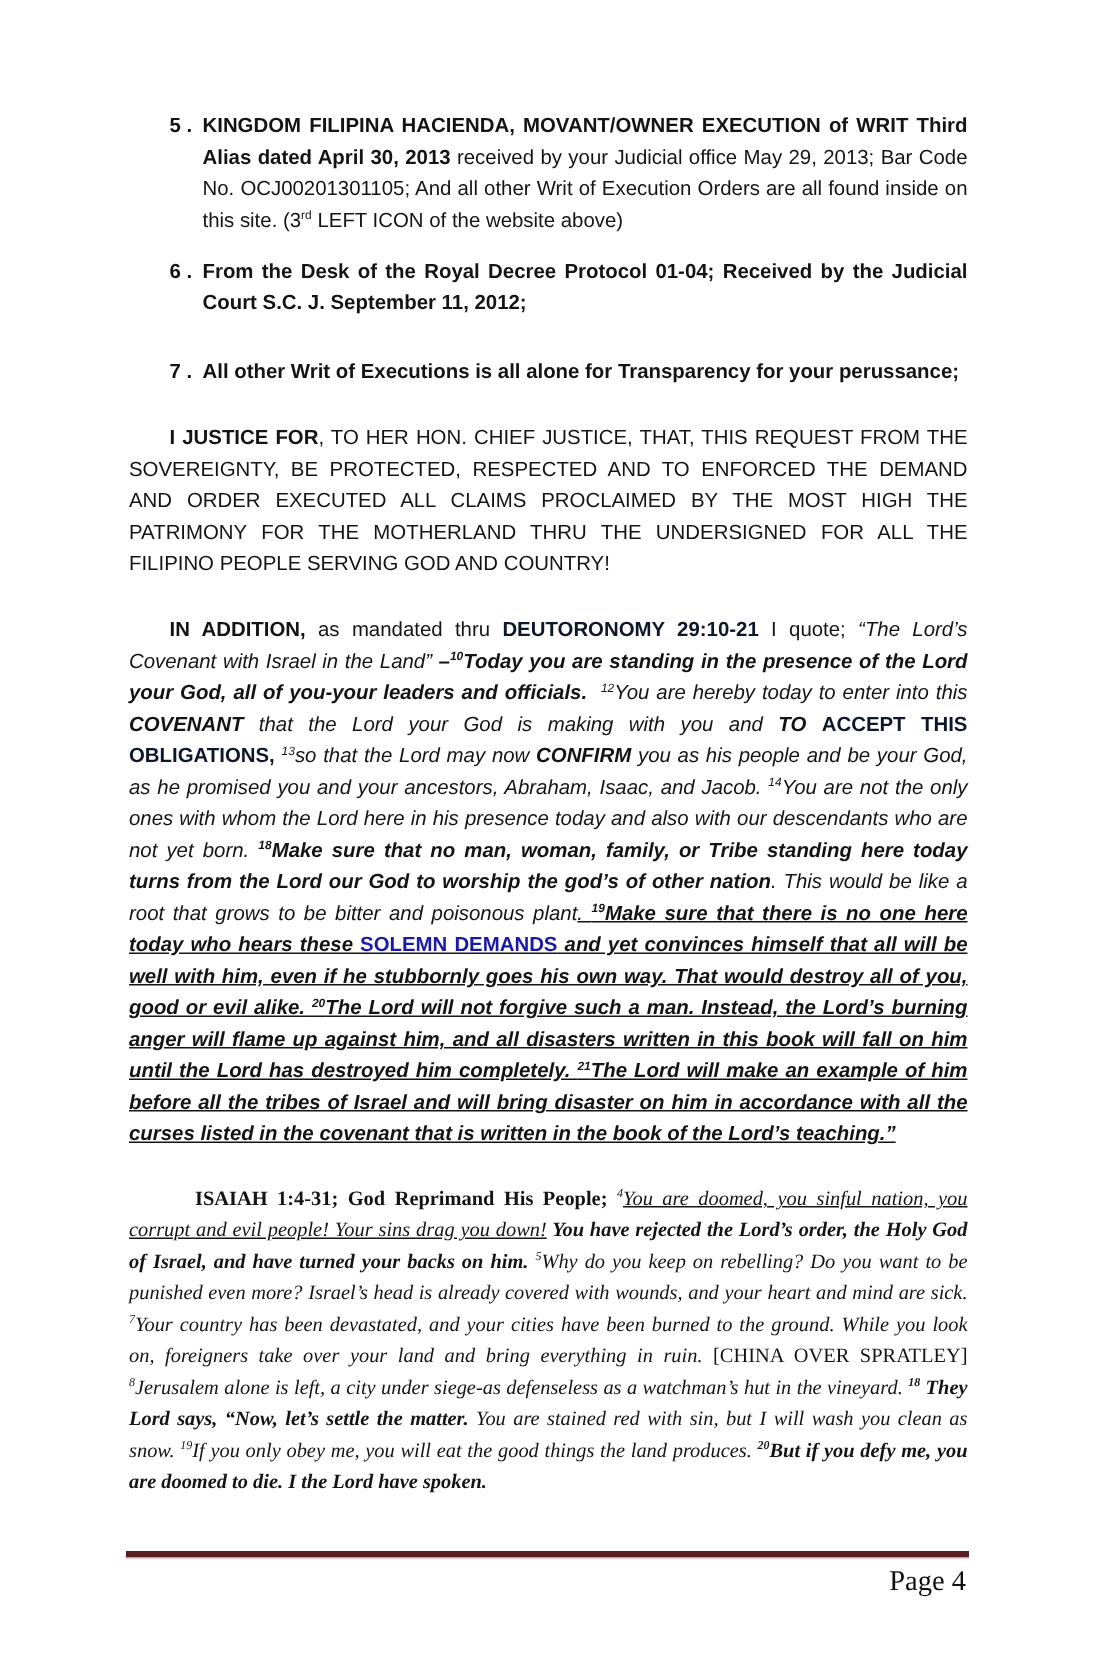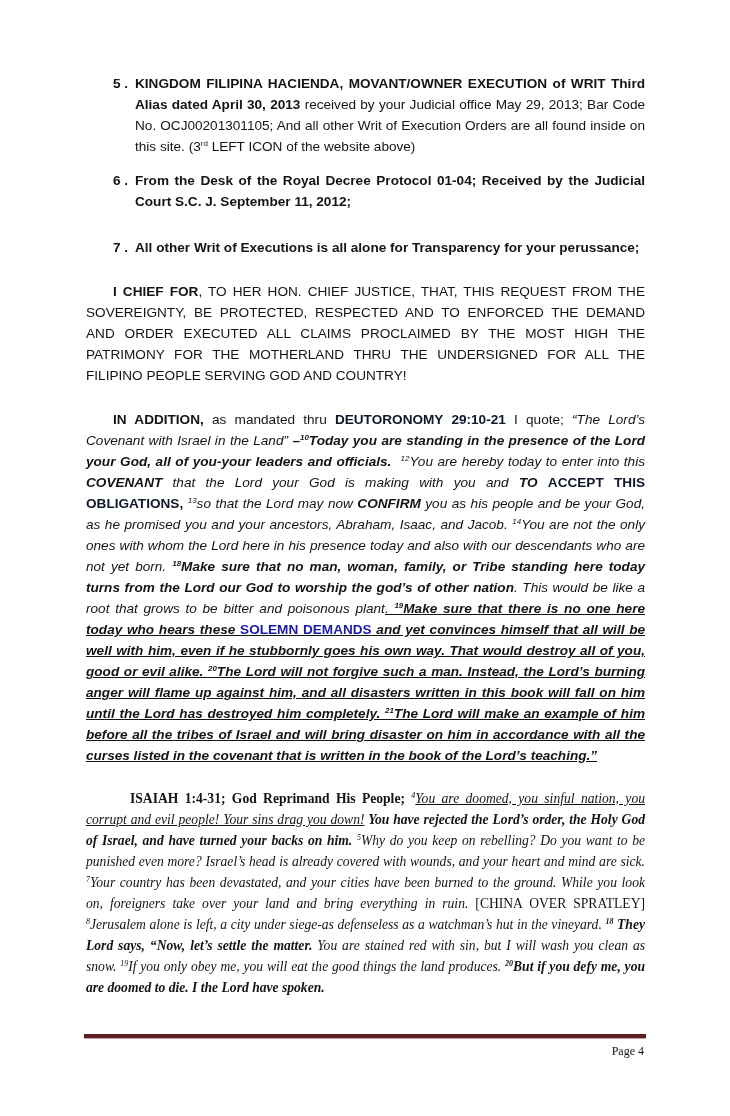--- a/index.html
+++ b/index.html
@@ -17,21 +17,21 @@
   .indent2 { text-indent: 44px; font-family: Liberation Serif, serif; }
   b { font-weight: bold; }
   i { font-style: italic; }
   u { text-decoration: underline; }
   .blue { color: #0f172a; font-weight: bold; }
   .bluelink { color: #1a1aa8; font-weight: bold; }
   sup { font-size: 8px; line-height: 0; vertical-align: 5px; }
   .footer-rule { position: absolute; left: 84px; top: 1034px; width: 562px; height: 4px; background: #5a1e24; }
   .footer-rule2 { position: absolute; left: 84px; top: 1038px; width: 562px; height: 1px; background: #c7a3a6; }
   .footer-left { position: absolute; left: 84px; top: 1044px; font-family: "Liberation Serif", serif; font-size: 13px; color: #111; }
-  .footer-right { position: absolute; right: 86px; top: 1044px; font-family: "Liberation Serif", serif; font-size: 12px; color: #111; }
+  .footer-right { position: absolute; right: 86px; top: 1044px; font-family: "Liberation Serif", serif; font-size: 19px; color: #111; }
 </style>
 </head>
 <body>
 
 <div class="page">
 
   <div class="item" style="top:73px;">
     <span class="num">5 .</span>
     <span class="txt"><span>KINGDOM FILIPINA HACIENDA, MOVANT/OWNER EXECUTION  of WRIT Third Alias dated April 30, 2013</span><span class="normal"> received by your Judicial office May 29, 2013; Bar Code No. OCJ00201301105; And all other Writ of Execution Orders are all found inside on this site.  (3</span><sup class="normal">rd</sup><span class="normal"> LEFT  ICON of the website above)</span></span>
   </div>
@@ -39,21 +39,21 @@
   <div class="item" style="top:170px;">
     <span class="num">6 .</span>
     <span class="txt">From the Desk of the Royal Decree Protocol 01-04; Received by the Judicial Court S.C. J. September 11, 2012;</span>
   </div>
 
   <div class="item" style="top:237px;">
     <span class="num">7 .</span>
     <span class="txt">All other Writ of Executions is all alone for Transparency  for your perussance;</span>
   </div>
 
-  <div class="para indent1" style="top:281px;"><b>I CHIEF FOR</b><span>, TO HER HON. CHIEF JUSTICE, THAT, THIS REQUEST FROM THE SOVEREIGNTY, BE PROTECTED, RESPECTED AND TO ENFORCED THE DEMAND AND ORDER EXECUTED  ALL CLAIMS  PROCLAIMED BY THE MOST HIGH THE PATRIMONY FOR THE MOTHERLAND THRU THE UNDERSIGNED FOR ALL THE FILIPINO PEOPLE SERVING GOD AND COUNTRY!</span></div>
+  <div class="para indent1" style="top:281px;"><b>I JUSTICE FOR</b><span>, TO HER HON. CHIEF JUSTICE, THAT, THIS REQUEST FROM THE SOVEREIGNTY, BE PROTECTED, RESPECTED AND TO ENFORCED THE DEMAND AND ORDER EXECUTED  ALL CLAIMS  PROCLAIMED BY THE MOST HIGH THE PATRIMONY FOR THE MOTHERLAND THRU THE UNDERSIGNED FOR ALL THE FILIPINO PEOPLE SERVING GOD AND COUNTRY!</span></div>
 
   <div class="para indent1" style="top:409px;"><b>IN ADDITION,</b><span> as mandated thru </span><span class="blue">DEUTORONOMY 29:10-21</span><span> I quote; </span><i>“The Lord’s Covenant with Israel in the Land” </i><b>–</b><sup><b><i>10</i></b></sup><b><i>Today you are standing in the presence of the Lord your God, all of you-your leaders and officials.</i></b>&nbsp; <sup><i>12</i></sup><i>You are hereby today to enter into this </i><b><i>COVENANT</i></b><i> that the Lord your God is making with you and </i><b><i>TO </i></b><span class="blue">ACCEPT THIS OBLIGATIONS</span><span class="blue">,</span> <sup><i>13</i></sup><i>so that the Lord may now </i><b><i>CONFIRM</i></b><i> you as his people and be your God, as he promised you and your ancestors, Abraham, Isaac, and Jacob.  </i><sup><i>14</i></sup><i>You are not the only ones with whom the Lord here in his presence today and also with our descendants who are not yet born. </i><sup><b><i>18</i></b></sup><b><i>Make sure that no man, woman, family, or Tribe standing here today turns from the Lord our God to worship the god’s of other nation</i></b><i>.  This would be like a root that grows to be bitter and poisonous plant</i><u><i>. </i><sup><b><i>19</i></b></sup><b><i>Make sure that there is no one here today who hears these </i></b><span class="bluelink">SOLEMN DEMANDS</span><b><i> and yet convinces himself that all will be well with him, even if he stubbornly goes his own way.  That would destroy all of you, good or evil alike. </i></b><sup><b><i>20</i></b></sup><b><i>The Lord will not forgive such a man.  Instead, the Lord’s burning anger will flame up against him, and all disasters written in this book will fall on him until the Lord has destroyed him completely.  </i></b><sup><b><i>21</i></b></sup><b><i>The Lord will make an example of him before all the tribes of Israel and will bring disaster on him in accordance with all the curses listed in the covenant that is written in the book of the Lord’s teaching.”</i></b></u></div>
 
   <div class="para indent2" style="top:788px;"><b>ISAIAH 1:4-31; God Reprimand His People; </b><sup><i>4</i></sup><u><i>You are doomed, you sinful nation, you corrupt and evil people! Your sins drag you down!</i></u><b><i> You have rejected the Lord’s order, the Holy God of Israel, and have turned your backs on him.</i></b> <sup><i>5</i></sup><i>Why do you keep on rebelling? Do you want to be punished even more? Israel’s head is already covered with wounds, and your heart and mind are sick.  </i><sup><i>7</i></sup><i>Your country has been devastated, and your cities have been burned to the ground.  While you look on, foreigners take over your land and bring everything in ruin.</i><span> [CHINA OVER SPRATLEY] </span><sup><i>8</i></sup><i>Jerusalem alone is left, a city under siege-as defenseless as a watchman’s hut in the vineyard. </i><sup><b><i>18</i></b></sup><b><i> They Lord says, “Now, let’s settle the matter.</i></b><i>  You are stained red with sin, but I will wash you clean as snow. </i><sup><i>19</i></sup><i>If you only obey me, you will eat the good things the land produces. </i><sup><b><i>20</i></b></sup><b><i>But if you defy me, you are doomed to die.  I the Lord have spoken.</i></b></div>
 
   <div class="footer-rule"></div>
   <div class="footer-rule2"></div>
   <div class="footer-right">Page 4</div>
 </div>
 

